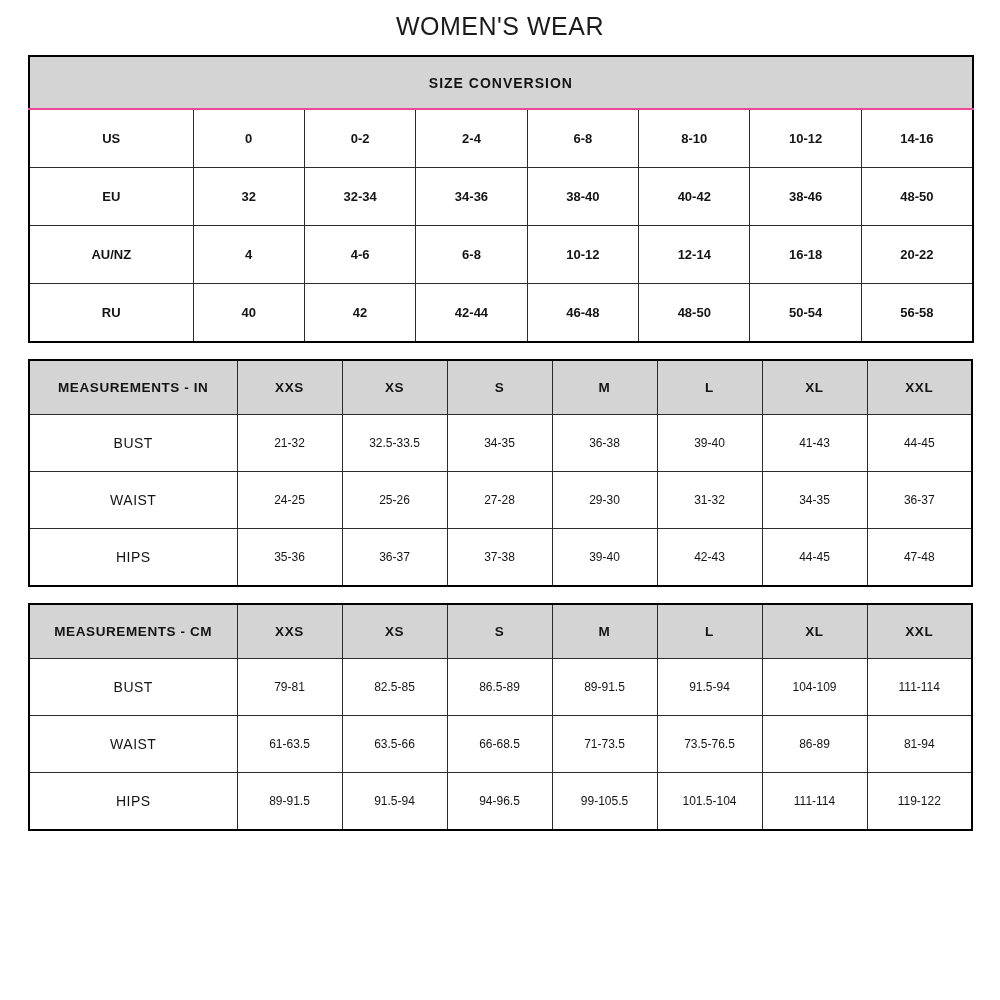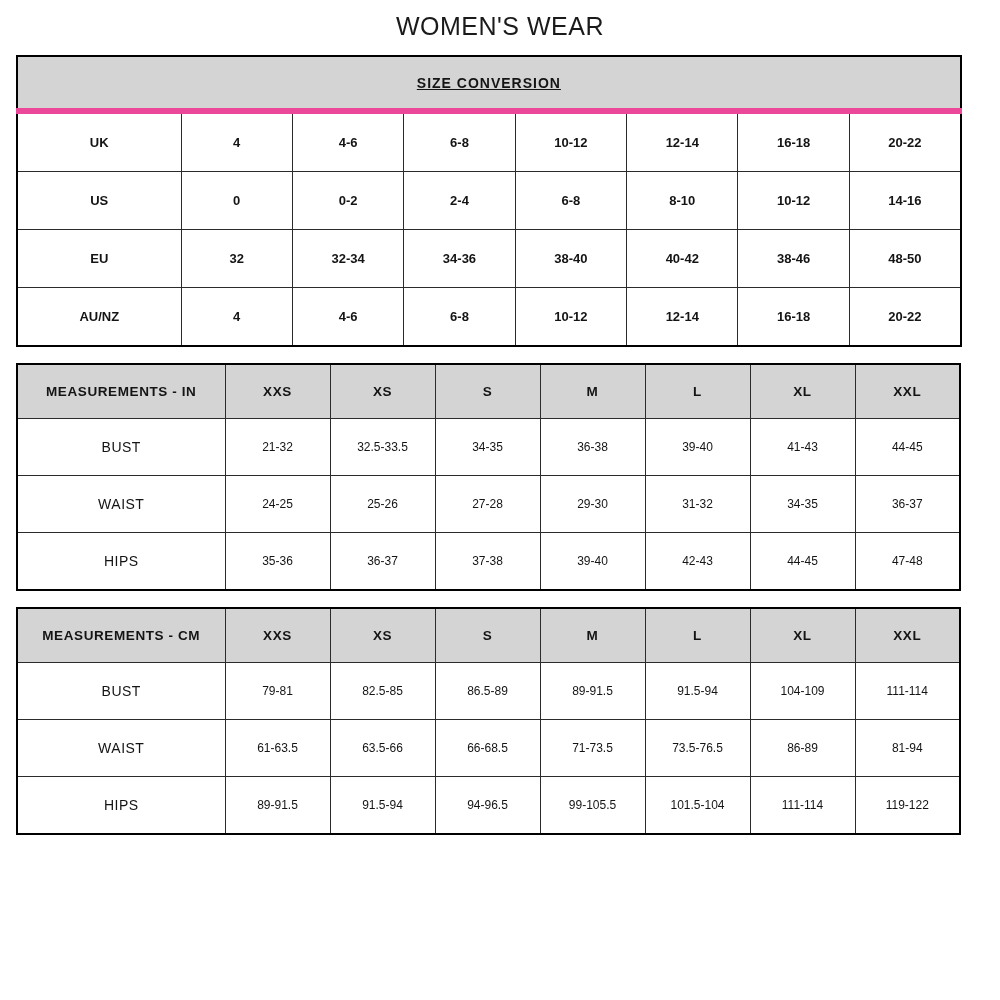--- a/index.html
+++ b/index.html
@@ -11,21 +11,21 @@
     width: 1000px;
     height: 1000px;
     font-family: "Liberation Sans", sans-serif;
     color: #111111;
     -webkit-font-smoothing: antialiased;
   }
   .page {
     width: 1000px;
     height: 1000px;
     box-sizing: border-box;
-    padding: 0 16px;
+    padding: 0 28px;
     position: relative;
   }
   .page-title {
     text-align: center;
     font-size: 25px;
     font-weight: 400;
     letter-spacing: 0.5px;
     padding-top: 12px;
     padding-bottom: 14px;
     color: #1a1a1a;
@@ -54,22 +54,21 @@
     height: 51px;
     font-size: 14px;
     letter-spacing: 1px;
     font-weight: 700;
     border-bottom: 1px solid #2b2b2b;
   }
   #conv-table tbody tr td {
     height: 57px;
   }
   #conv-table tbody tr:first-child td {
-    border-bottom: 6px solid #ec4899;
-    text-decoration: underline;
+    border-bottom: 2px solid #ec4899;
   }
   
   .meas-table {
     margin-bottom: 16px;
   }
   .meas-table thead td {
     background: #d4d4d4;
     height: 53px;
     font-size: 13.5px;
     letter-spacing: 0.6px;
@@ -109,30 +108,20 @@
       <col class="c-cell">
         <col class="c-cell">
         <col class="c-cell">
         <col class="c-cell">
     </colgroup>
     <tbody>
       <tr class="banner">
         <td colspan="8">SIZE CONVERSION</td>
       </tr>
       <tr>
-        <td>UK</td>
-        <td>4</td>
-        <td>4-6</td>
-        <td>6-8</td>
-        <td>10-12</td>
-        <td>12-14</td>
-        <td>16-18</td>
-        <td>20-22</td>
-      </tr>
-      <tr>
         <td>US</td>
         <td>0</td>
         <td>0-2</td>
         <td>2-4</td>
         <td>6-8</td>
         <td>8-10</td>
         <td>10-12</td>
         <td>14-16</td>
       </tr>
       <tr>
@@ -148,20 +137,30 @@
       <tr>
         <td>AU/NZ</td>
         <td>4</td>
         <td>4-6</td>
         <td>6-8</td>
         <td>10-12</td>
         <td>12-14</td>
         <td>16-18</td>
         <td>20-22</td>
       </tr>
+      <tr>
+        <td>RU</td>
+        <td>40</td>
+        <td>42</td>
+        <td>42-44</td>
+        <td>46-48</td>
+        <td>48-50</td>
+        <td>50-54</td>
+        <td>56-58</td>
+      </tr>
     </tbody>
   </table>
 
   <table class="meas-table" id="meas-in">
     <colgroup>
       <col class="m-label">
         <col class="m-cell">
         <col class="m-cell">
         <col class="m-cell">
       <col class="m-cell">

